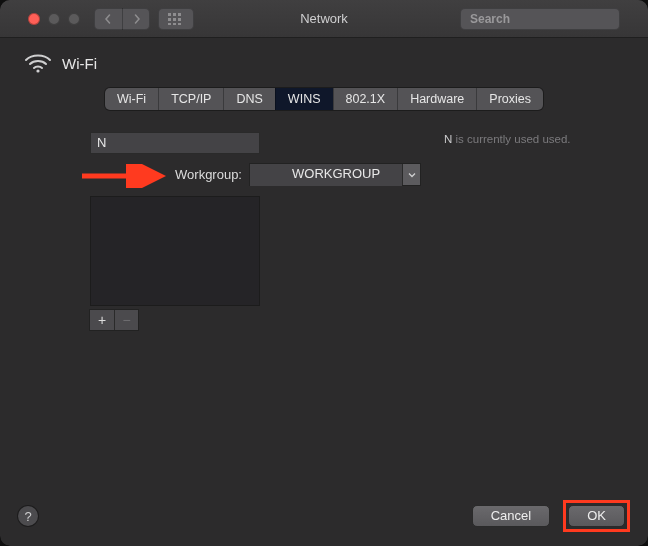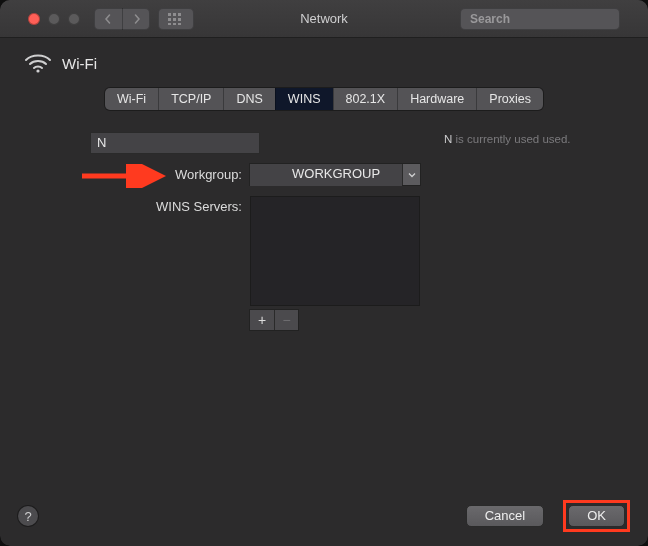--- a/index.html
+++ b/index.html
@@ -166,21 +166,21 @@
   .btn {
     height:22px; padding:0 18px;
     border-radius:5px;
     background: linear-gradient(#6a696c,#5a595c);
     border:1px solid #2a2a2a;
     color:#eee; font-size:13px; line-height:20px;
     margin-left:10px;
   }
   .ok-wrap {
     border:3px solid #ff3a1f;
-    padding:2px; margin-left:19px;
+    padding:2px; margin-left:13px;
   }
   .ok-wrap .btn { margin-left:0; }
 </style>
 </head>
 <body>
 
 <div class="window">
 
   <div class="titlebar">
     <div class="traffic">
@@ -270,21 +270,20 @@
           <div class="chev">
             <svg viewBox="0 0 8 8">
                 <path d="M1 2.5 4 5.5 7 2.5" stroke="#cfcfd0" stroke-width="1.3" fill="none"></path>
               </svg>
           </div>
         </div>
       </div>
     </div>
 
     <div class="row">
-      <div class="lbl">WINS Servers:</div>
       <div class="ctrl" style="flex-direction:column;">
         <div class="listbox"></div>
         <div class="pm">
           <button>+</button>
           <button>−</button>
         </div>
       </div>
     </div>
 
   </div>

